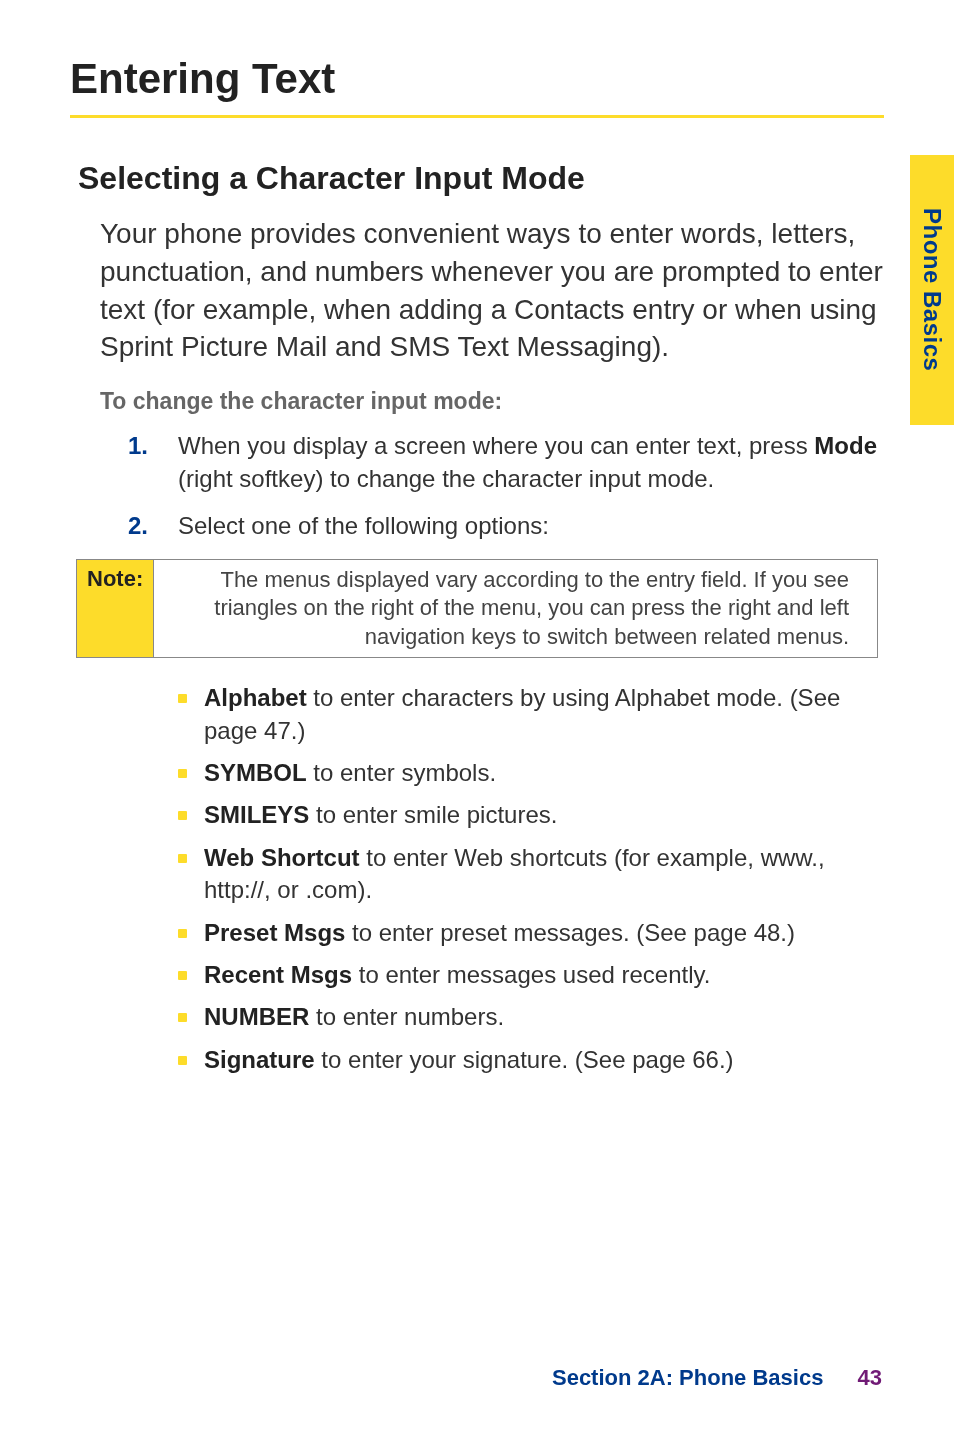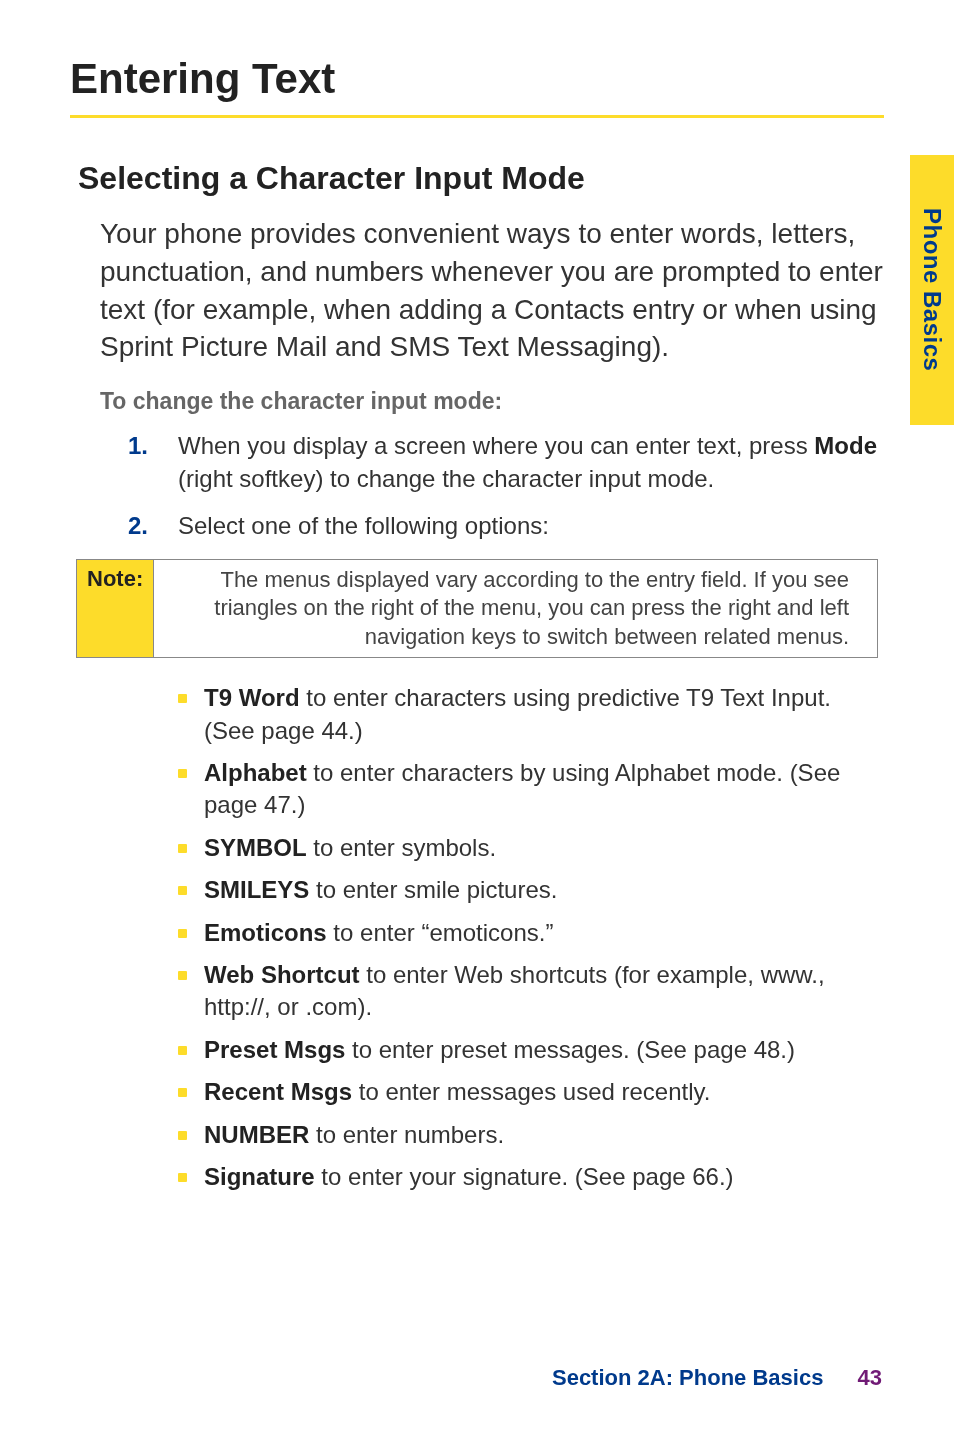--- a/index.html
+++ b/index.html
@@ -164,25 +164,23 @@
     <span>Select one of the following options:</span>
   </li>
 </ol>
 
 <div class="note-box">
   <div class="note-label">Note:</div>
   <div class="note-body">The menus displayed vary according to the entry field. If you see triangles on the right of the menu, you can press the right and left navigation keys to switch between related menus.</div>
 </div>
 
 <ul class="bullets">
-  <li><span class="blabel">T9 Word</span><span> to enter characters using predictive T9 Text Input. (See page 44.)</span></li>
   <li><span class="blabel">Alphabet</span><span> to enter characters by using Alphabet mode. (See page 47.)</span></li>
   <li><span class="blabel">SYMBOL</span><span> to enter symbols.</span></li>
   <li><span class="blabel">SMILEYS</span><span> to enter smile pictures.</span></li>
-  <li><span class="blabel">Emoticons</span><span> to enter “emoticons.”</span></li>
   <li><span class="blabel">Web Shortcut</span><span> to enter Web shortcuts (for example, www., http://, or .com).</span></li>
   <li><span class="blabel">Preset Msgs</span><span> to enter preset messages. (See page 48.)</span></li>
   <li><span class="blabel">Recent Msgs</span><span> to enter messages used recently.</span></li>
   <li><span class="blabel">NUMBER</span><span> to enter numbers.</span></li>
   <li><span class="blabel">Signature</span><span> to enter your signature. (See page 66.)</span></li>
 </ul>
 
 <div class="footer">
   <span class="sect">Section 2A: Phone Basics</span>
   <span class="pg">43</span>

